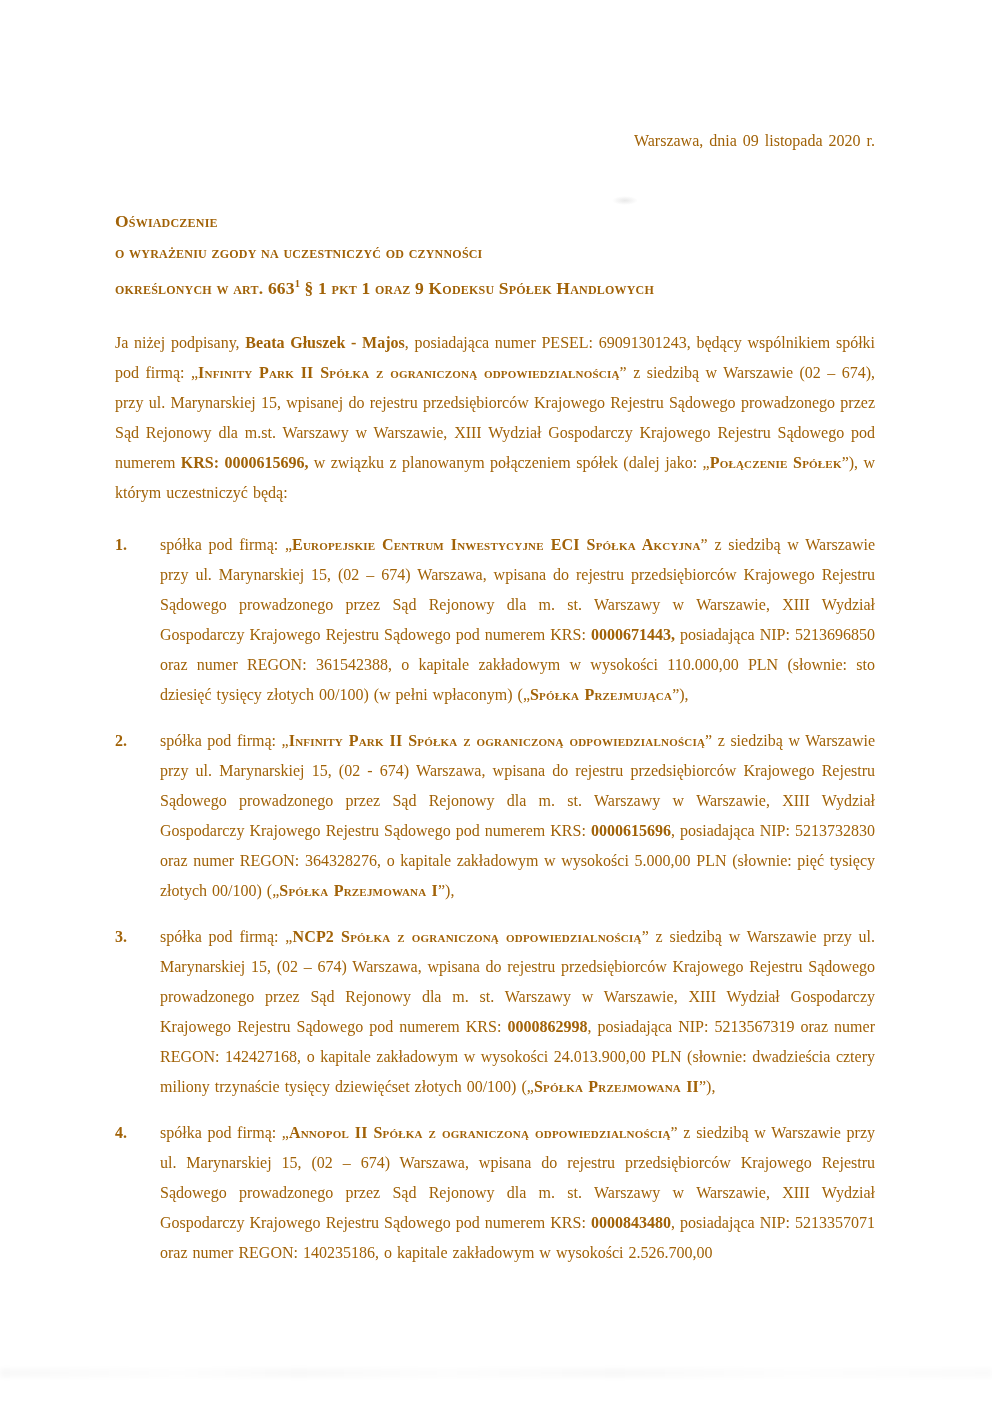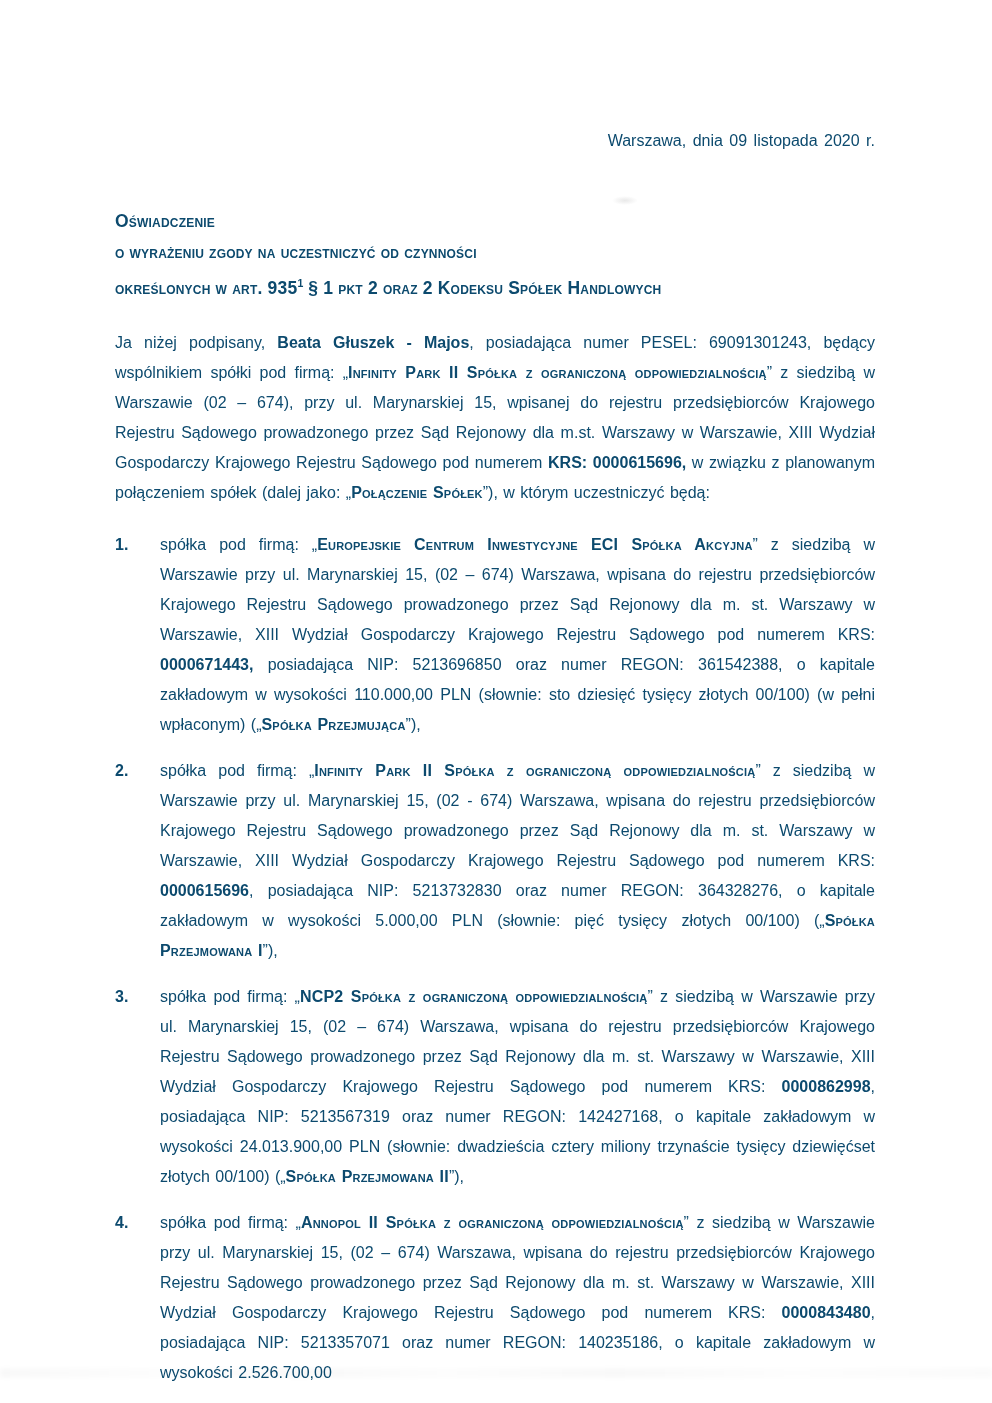--- a/index.html
+++ b/index.html
@@ -6,22 +6,22 @@
     margin: 0;
     padding: 0;
     background: #ffffff;
   }
   .page {
     position: relative;
     width: 992px;
     height: 1403px;
     background: #ffffff;
     overflow: hidden;
-    font-family: Liberation Sans, sans-serif;
-    color: #0c4a6e;
+    font-family: Liberation Serif, serif;
+    color: #a16207;
     font-size: 16px;
     line-height: 30px;
     -webkit-font-smoothing: antialiased;
   }
   .content {
     padding: 0 117px 0 115px;
   }
   .date-line {
     margin-top: 126px;
     text-align: right;
@@ -87,21 +87,21 @@
 <body>
 
 <div class="page">
   <div class="content">
 
     <div class="date-line">Warszawa, dnia 09 listopada 2020 r.</div>
 
     <div class="title-block">
       <div class="title-line"><span>Oświadczenie</span></div>
       <div class="title-line"><span>o wyrażeniu zgody na uczestniczyć od czynności</span></div>
-      <div class="title-line"><span>określonych w art. 935</span><span class="sup">1</span><span> § 1 pkt 2 oraz 2 Kodeksu Spółek Handlowych</span></div>
+      <div class="title-line"><span>określonych w art. 663</span><span class="sup">1</span><span> § 1 pkt 1 oraz 9 Kodeksu Spółek Handlowych</span></div>
     </div>
 
     <div class="intro"><span>Ja niżej podpisany, </span><span class="b">Beata Głuszek - Majos</span><span>, posiadająca numer PESEL: 69091301243, będący wspólnikiem spółki pod firmą: „</span><span class="bsc">Infinity Park II Spółka z ograniczoną odpowiedzialnością</span><span>” z siedzibą w Warszawie (02 – 674), przy ul. Marynarskiej 15, wpisanej do rejestru przedsiębiorców Krajowego Rejestru Sądowego prowadzonego przez Sąd Rejonowy dla m.st. Warszawy w Warszawie, XIII Wydział Gospodarczy Krajowego Rejestru Sądowego pod numerem </span><span class="b">KRS: 0000615696,</span><span> w związku z planowanym połączeniem spółek (dalej jako: „</span><span class="bsc">Połączenie Spółek</span><span>”), w którym uczestniczyć będą:</span></div>
 
     <div class="list">
 
       <div class="list-item">
         <div class="num">1.</div>
         <div class="itext"><span>spółka pod firmą: „</span><span class="bsc">Europejskie Centrum Inwestycyjne ECI Spółka Akcyjna</span><span>” z siedzibą w Warszawie przy ul. Marynarskiej 15, (02 – 674) Warszawa, wpisana do rejestru przedsiębiorców Krajowego Rejestru Sądowego prowadzonego przez Sąd Rejonowy dla m. st. Warszawy w Warszawie, XIII Wydział Gospodarczy Krajowego Rejestru Sądowego pod numerem KRS: </span><span class="b">0000671443,</span><span> posiadająca NIP: 5213696850 oraz numer REGON: 361542388, o kapitale zakładowym w wysokości 110.000,00 PLN (słownie: sto dziesięć tysięcy złotych 00/100) (w pełni wpłaconym) („</span><span class="bsc">Spółka Przejmująca</span><span>”),</span></div>
       </div>

